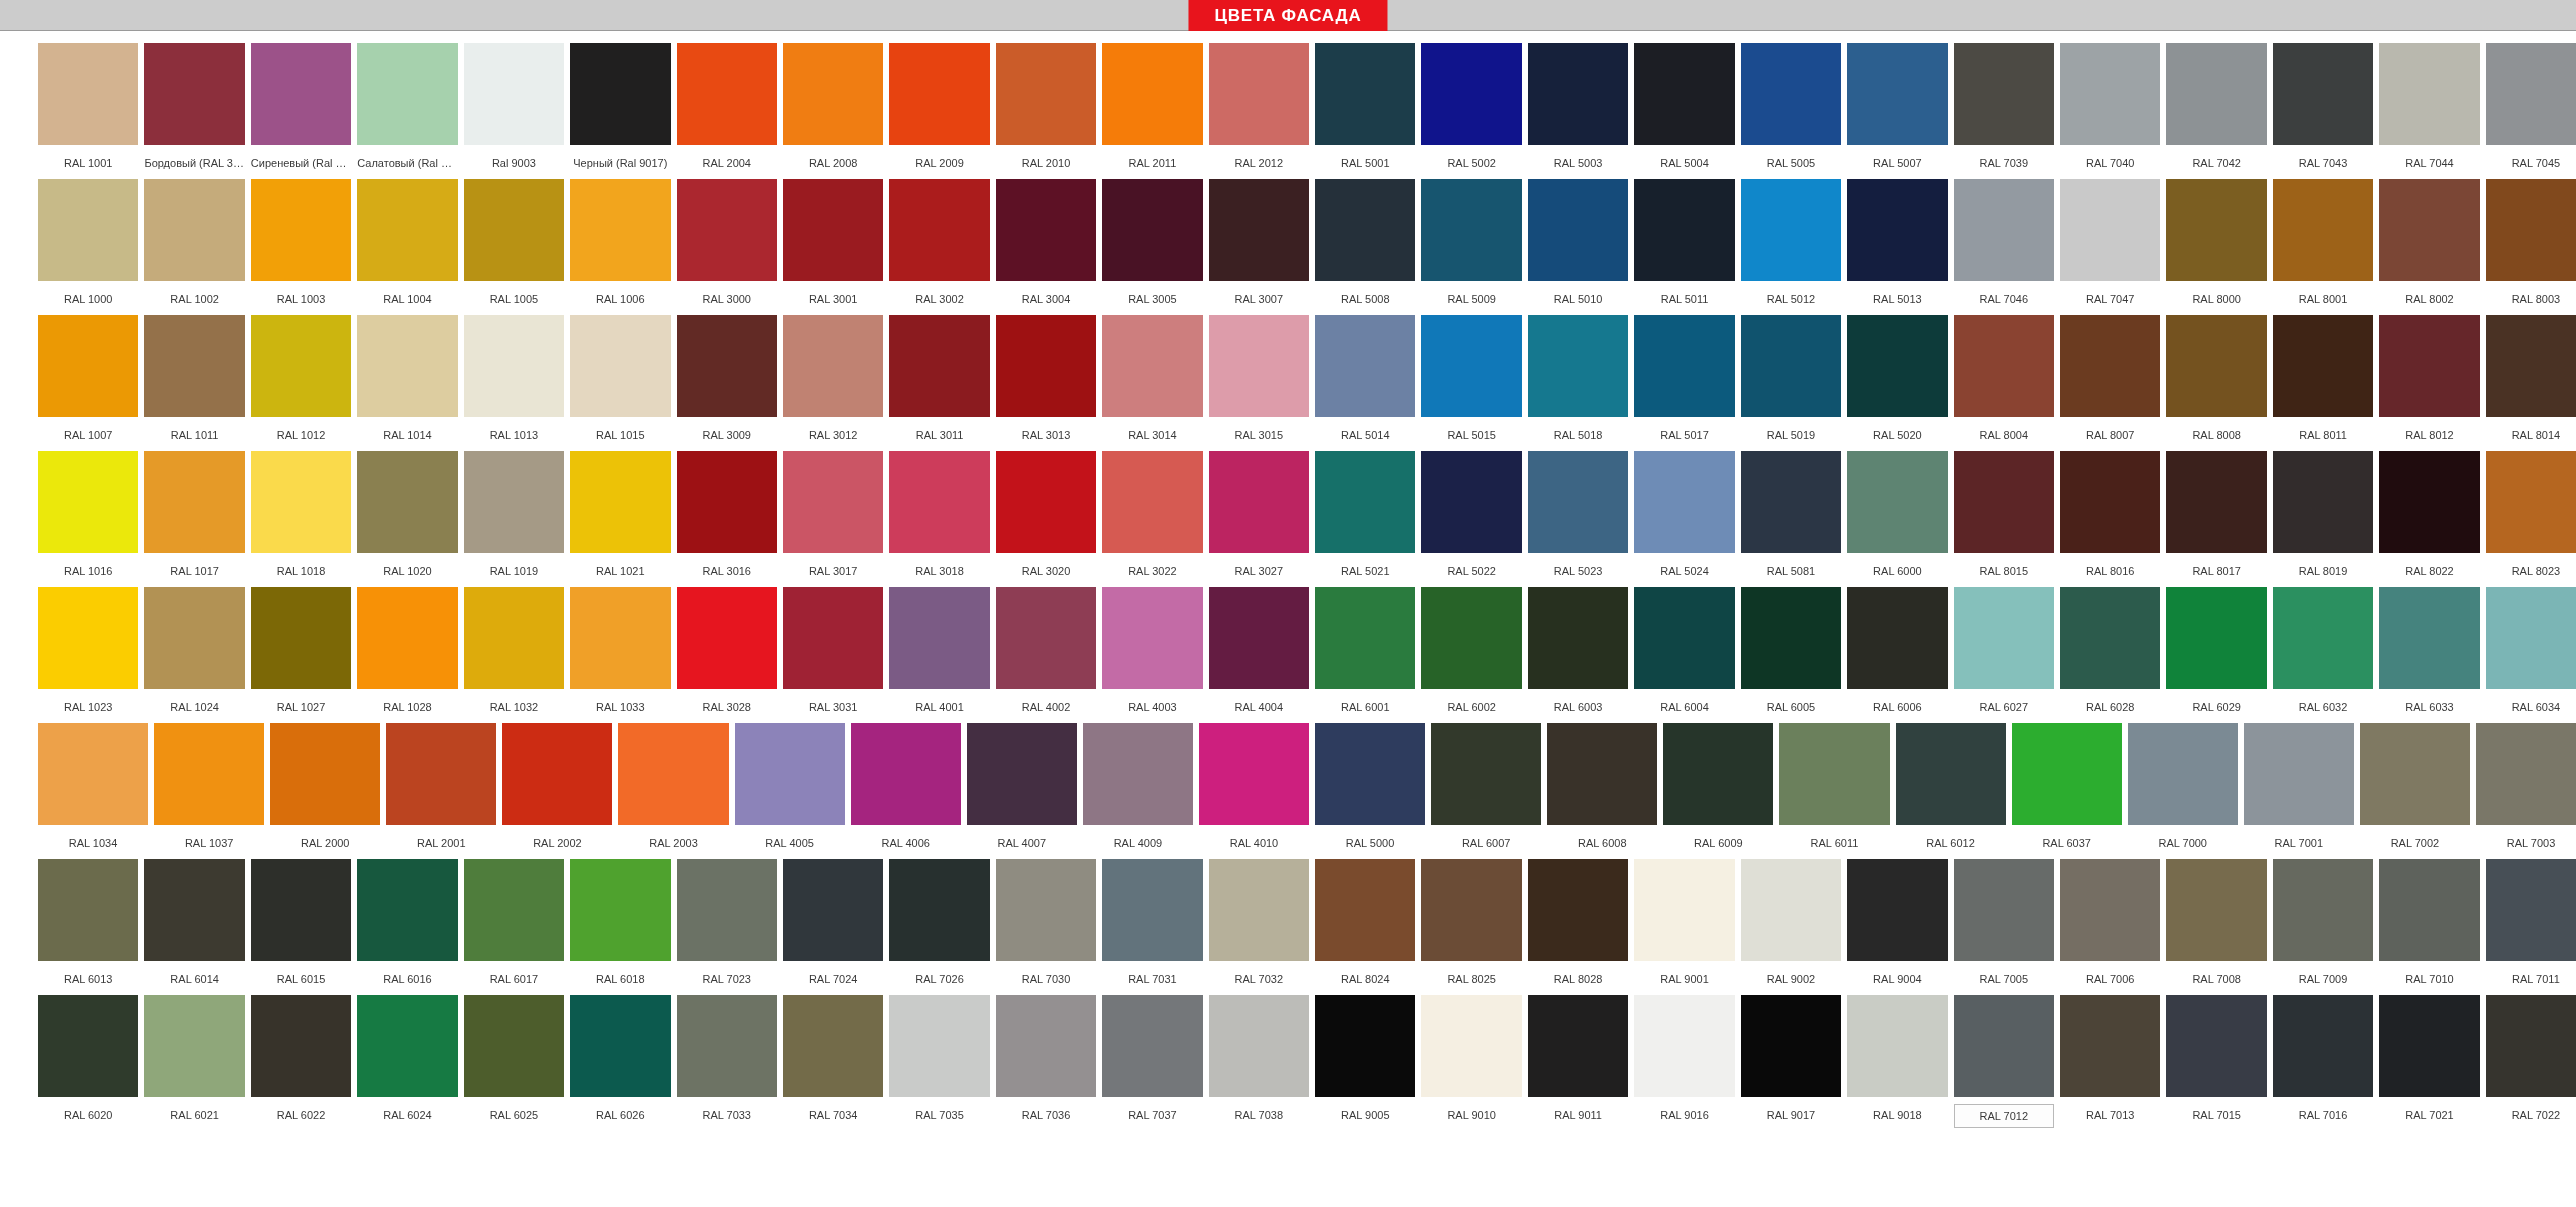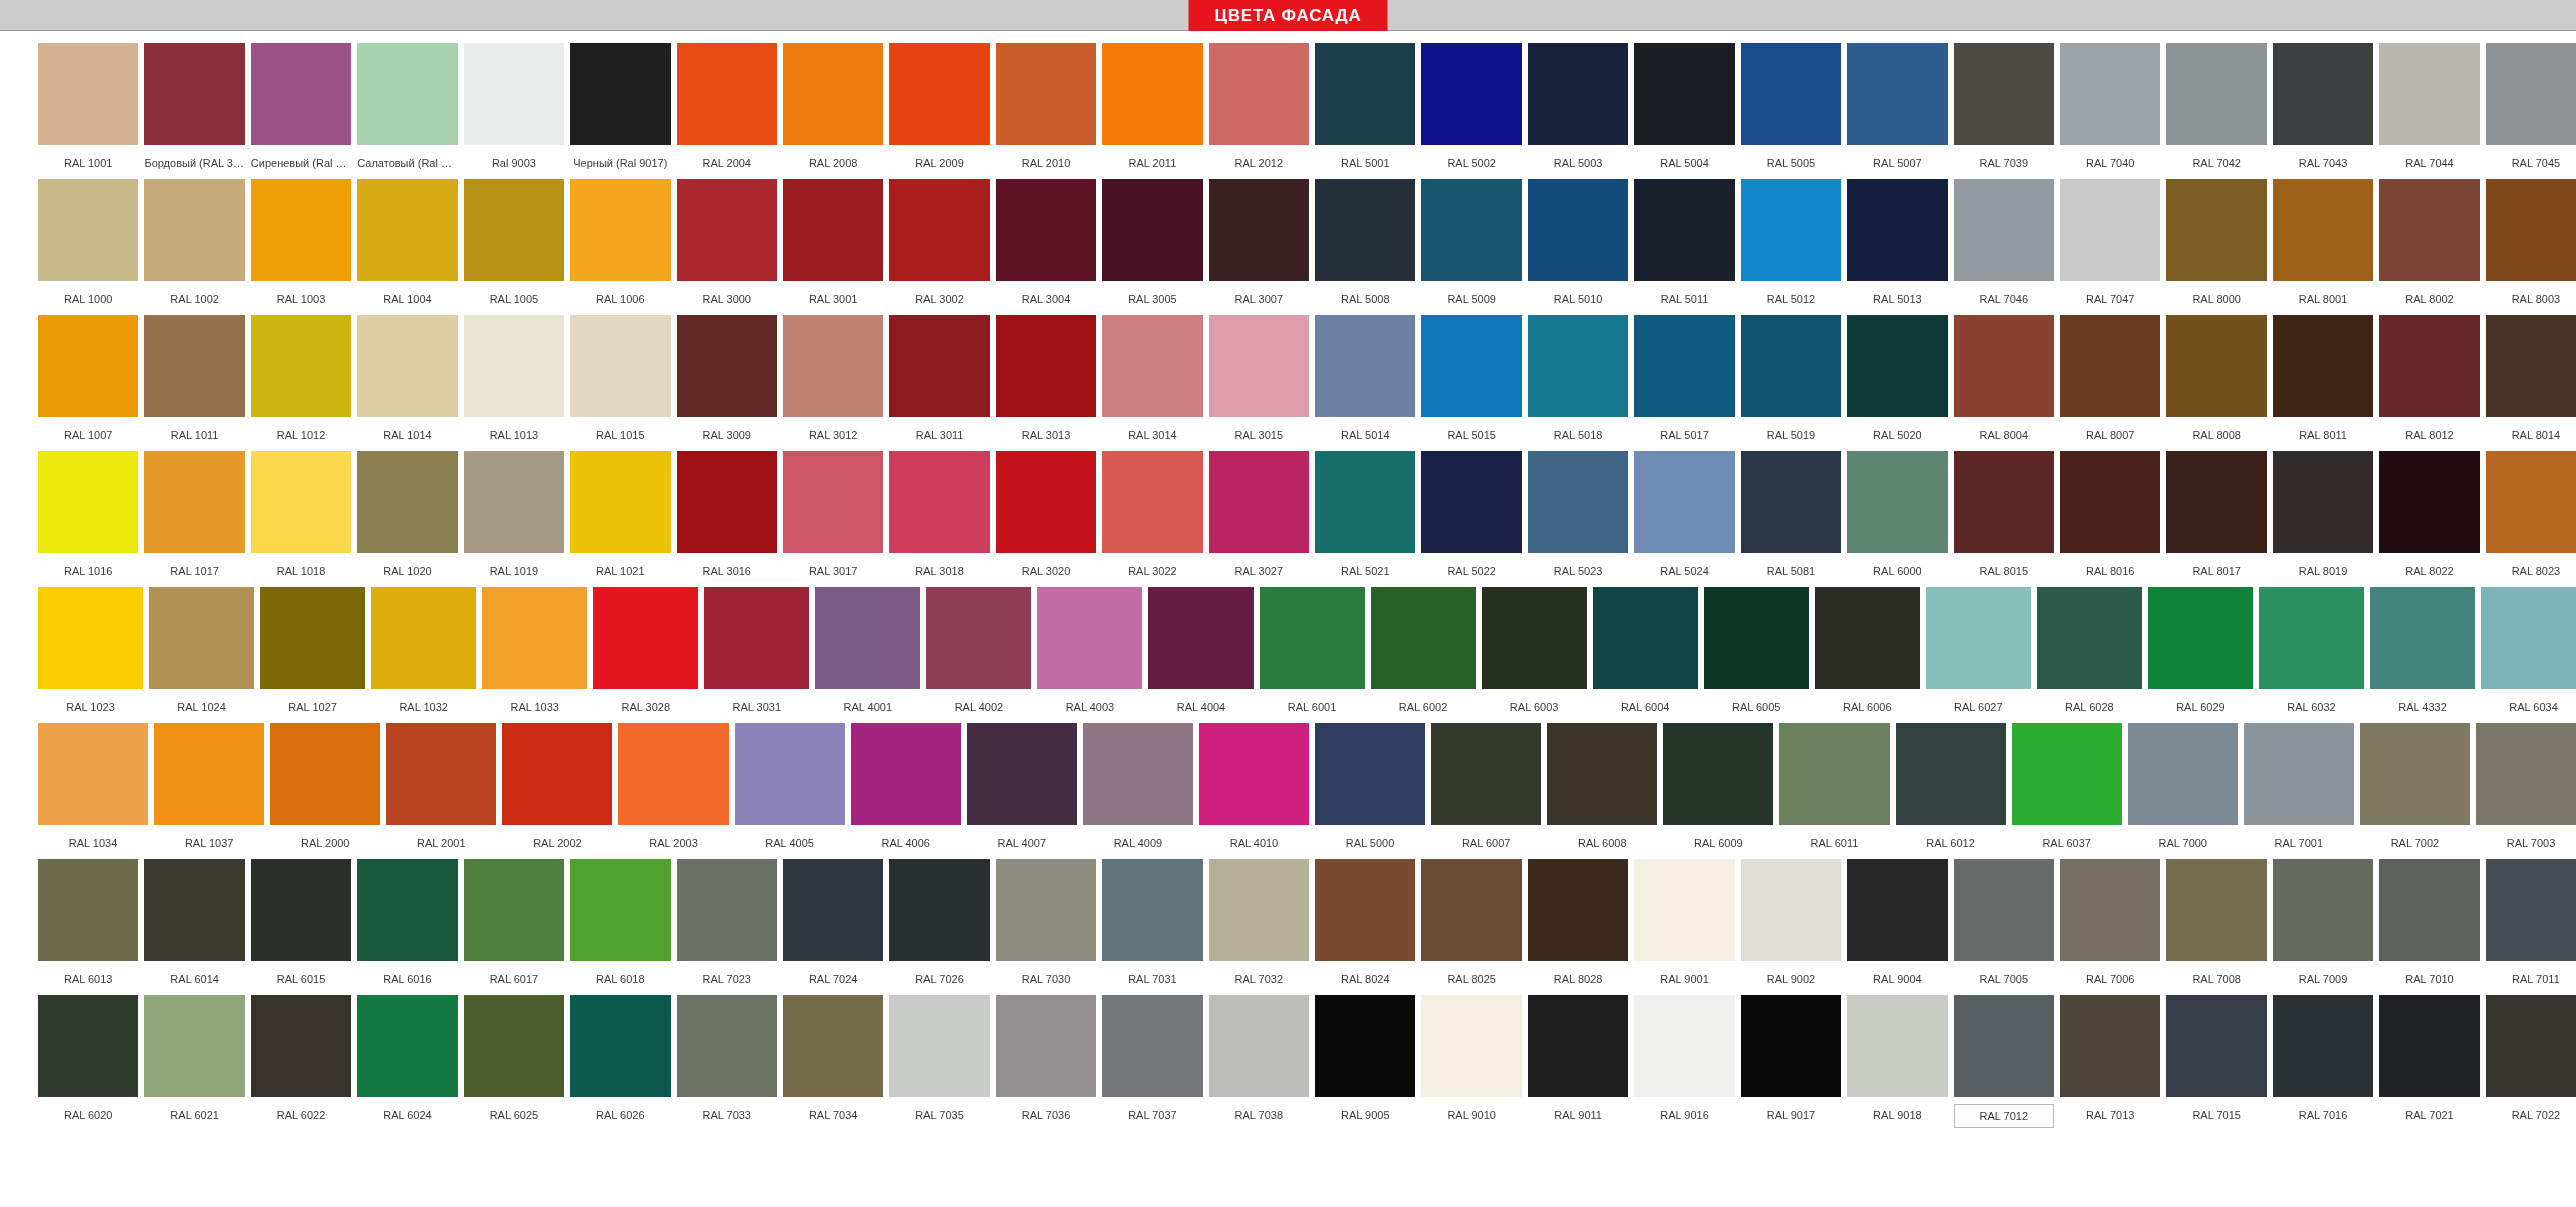--- a/index.html
+++ b/index.html
@@ -488,20 +488,24 @@
         </div>
         <div class="swatch-cell">
           <div class="swatch-chip" title="RAL 1024" style="background-color: rgb(178, 146, 84);"></div>
           <div class="swatch-label">RAL 1024</div>
         </div>
         <div class="swatch-cell">
           <div class="swatch-chip" title="RAL 1027" style="background-color: rgb(124, 104, 6);"></div>
           <div class="swatch-label">RAL 1027</div>
         </div>
         <div class="swatch-cell">
+          <div class="swatch-chip" title="RAL 1028" style="background-color: rgb(247, 145, 6);"></div>
+          <div class="swatch-label">RAL 1028</div>
+        </div>
+        <div class="swatch-cell">
           <div class="swatch-chip" title="RAL 1032" style="background-color: rgb(221, 171, 12);"></div>
           <div class="swatch-label">RAL 1032</div>
         </div>
         <div class="swatch-cell">
           <div class="swatch-chip" title="RAL 1033" style="background-color: rgb(240, 160, 40);"></div>
           <div class="swatch-label">RAL 1033</div>
         </div>
         <div class="swatch-cell">
           <div class="swatch-chip" title="RAL 3028" style="background-color: rgb(230, 21, 31);"></div>
           <div class="swatch-label">RAL 3028</div>
@@ -561,21 +565,21 @@
         <div class="swatch-cell">
           <div class="swatch-chip" title="RAL 6029" style="background-color: rgb(16, 131, 58);"></div>
           <div class="swatch-label">RAL 6029</div>
         </div>
         <div class="swatch-cell">
           <div class="swatch-chip" title="RAL 6032" style="background-color: rgb(43, 144, 96);"></div>
           <div class="swatch-label">RAL 6032</div>
         </div>
         <div class="swatch-cell">
           <div class="swatch-chip" title="RAL 6033" style="background-color: rgb(69, 131, 126);"></div>
-          <div class="swatch-label">RAL 4332</div>
+          <div class="swatch-label">RAL 6033</div>
         </div>
         <div class="swatch-cell">
           <div class="swatch-chip" title="RAL 6034" style="background-color: rgb(123, 181, 181);"></div>
           <div class="swatch-label">RAL 6034</div>
         </div>
       </div>
       <div class="color-row">
         <div class="swatch-cell">
           <div class="swatch-chip" title="RAL 1034" style="background-color: rgb(237, 161, 73);"></div>
           <div class="swatch-label">RAL 1034</div>

